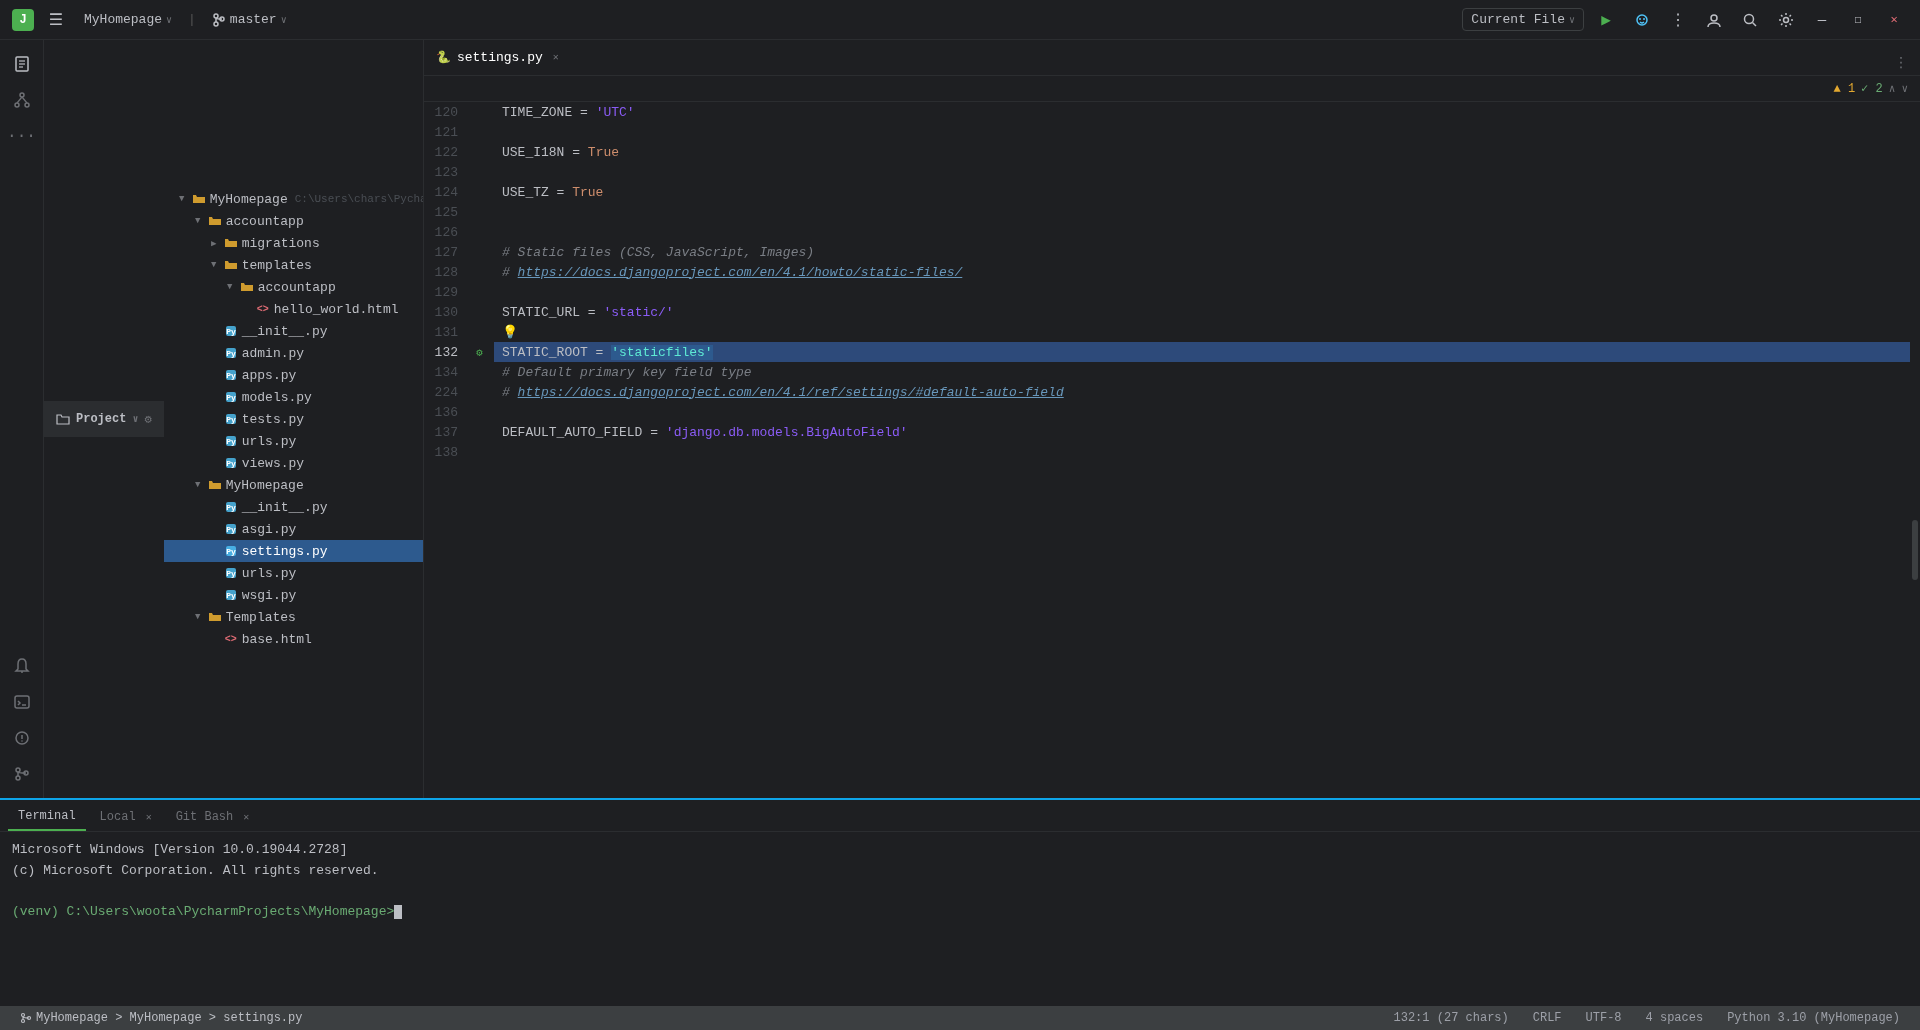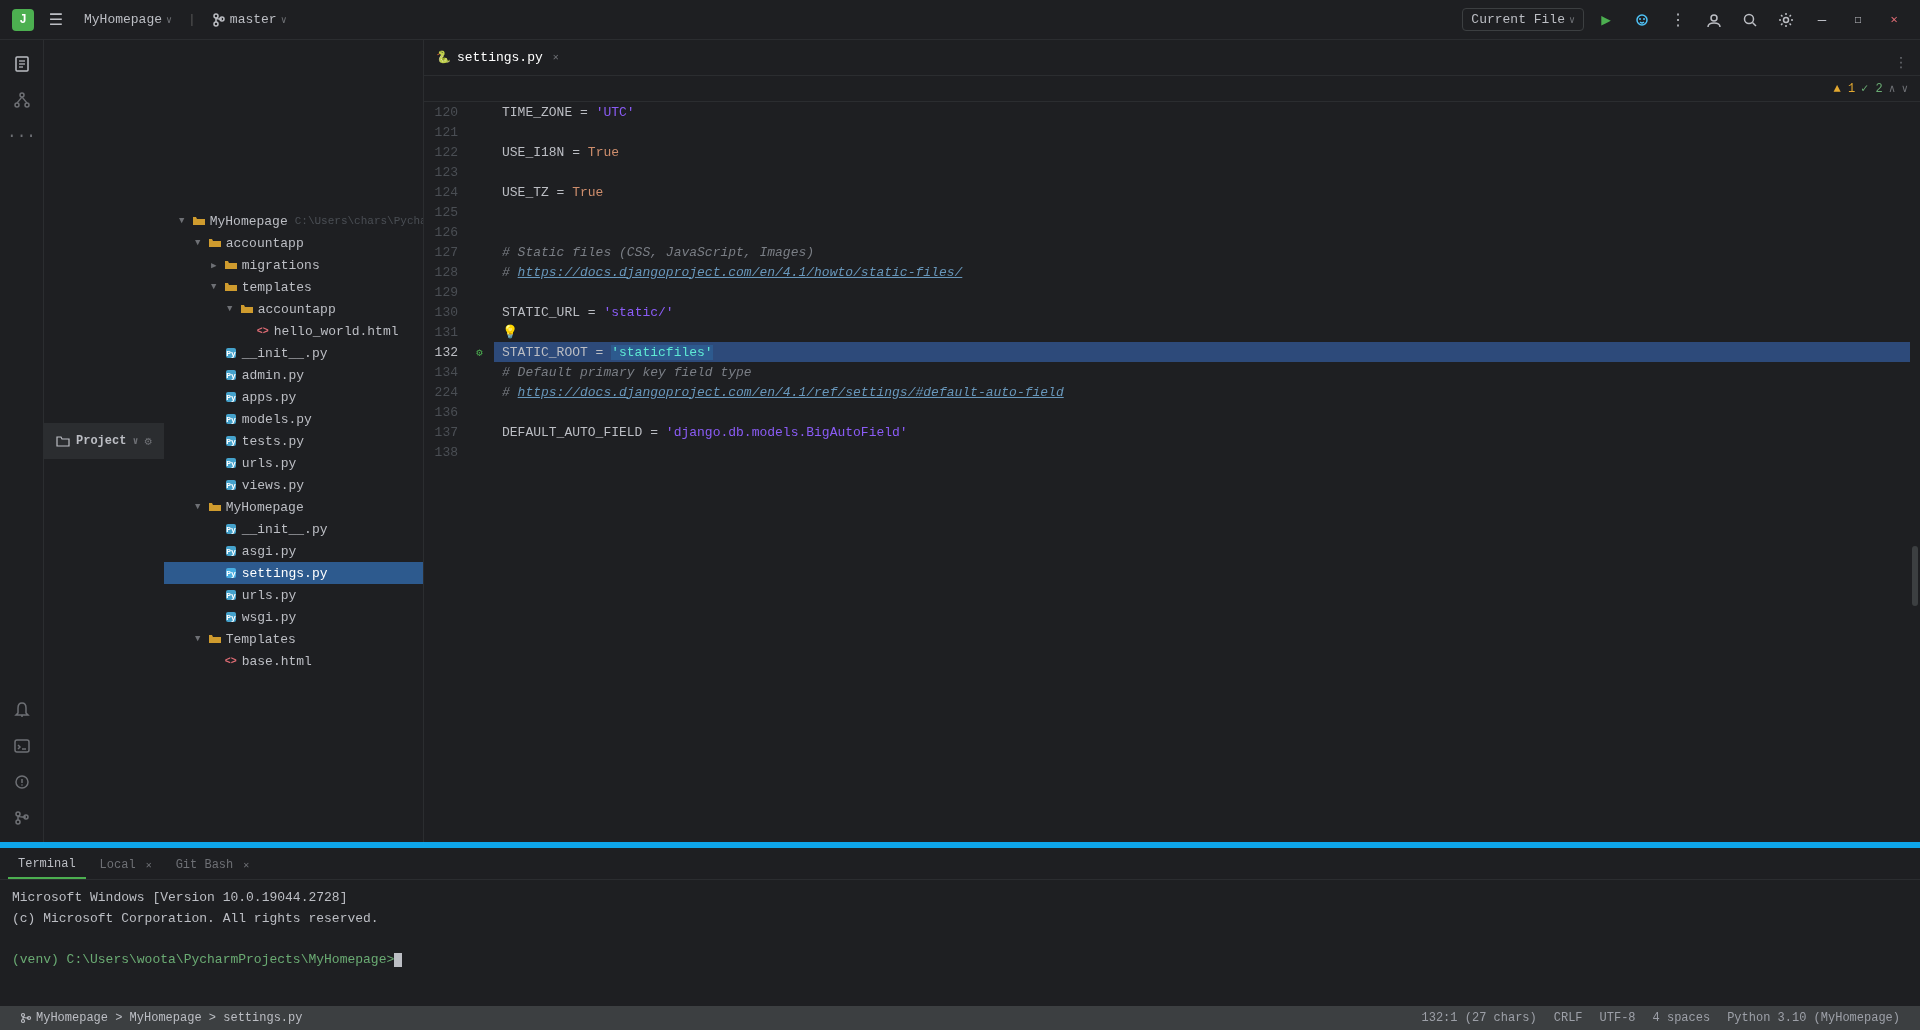--- a/index.html
+++ b/index.html
@@ -283,23 +283,23 @@
       height: 60px;
       background: #3c3f41;
       border-radius: 3px;
       position: absolute;
       right: 2px;
       top: 60%;
     }
 
     
     .bottom-panel {
-      height: 164px;
-      background: #1e1f22;
-      border-top: 6px solid #0ea5e9;
+      height: 208px;
+      background: #1e1f22;
+      border-top: 2px solid #0ea5e9;
       display: flex;
       flex-direction: column;
       flex-shrink: 0;
     }
     .terminal-tabs {
       height: 32px;
       background: #1e1f22;
       display: flex;
       align-items: flex-end;
       padding: 0 8px;
@@ -333,21 +333,21 @@
     
     .status-bar {
       height: 24px;
       background: #3c3f41;
       display: flex;
       align-items: center;
       padding: 0 12px;
       font-size: 12px;
       color: #9da0a8;
       flex-shrink: 0;
-      gap: 1px;
+      gap: 8px;
     }
     .status-item {
       padding: 0 8px;
       height: 100%;
       display: flex; align-items: center;
       cursor: pointer;
       gap: 4px;
     }
     .status-spacer { flex: 1; }
     .status-item.branch { color: #bcbec4; }

